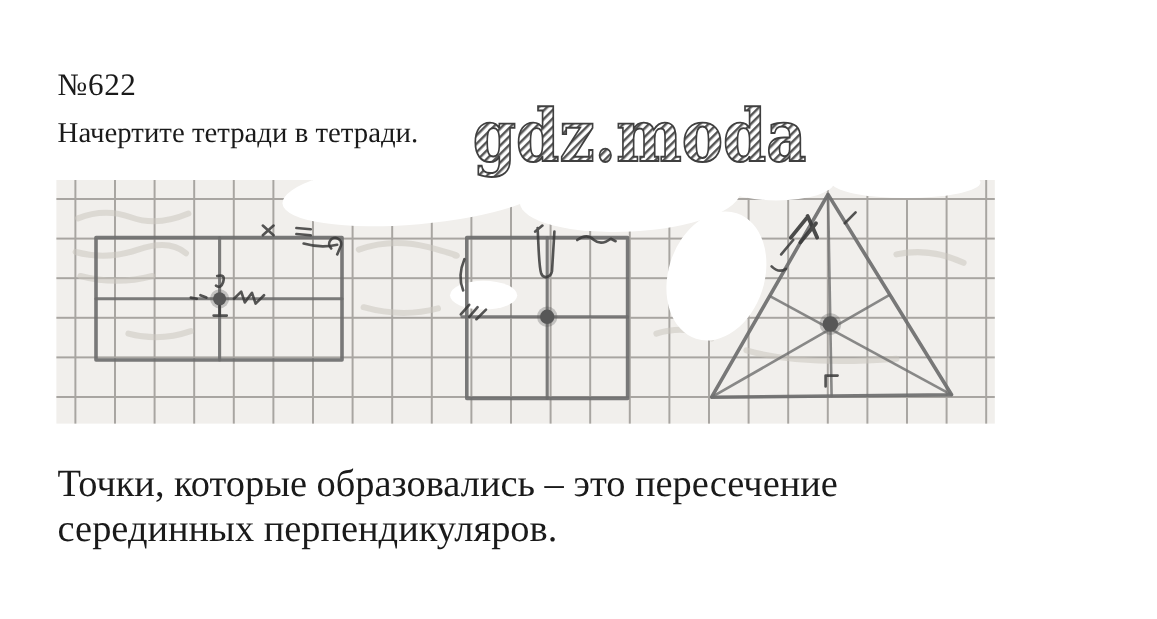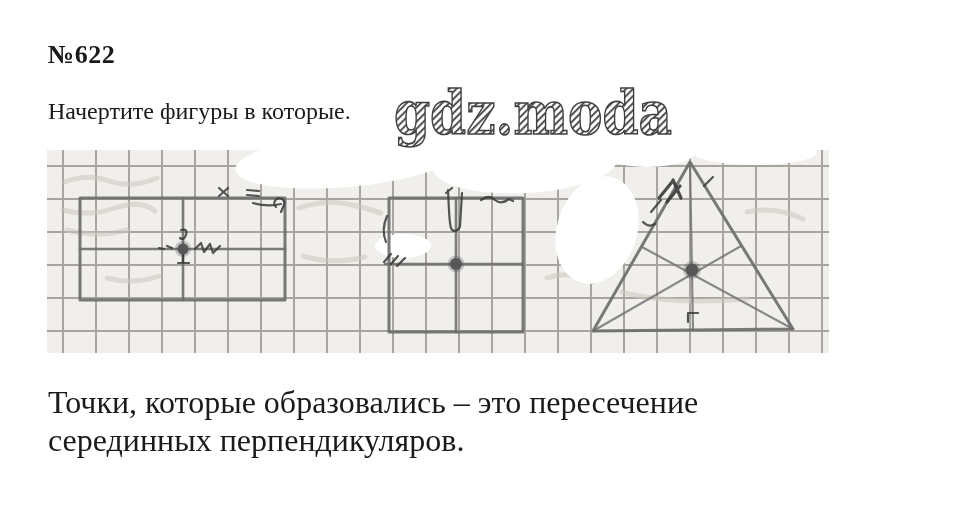--- a/index.html
+++ b/index.html
@@ -16,23 +16,23 @@
   * { margin: 0; padding: 0; box-sizing: border-box; }
   html, body { width: 964px; height: 516px; overflow: hidden; }
   body {
     background: var(--page-bg);
     font-family: "Liberation Serif", serif;
     color: var(--ink);
     position: relative;
   }
   .exercise-number {
     position: absolute;
-    left: 48px; top: 40px;
+    left: 48px; top: 56px;
     font-size: 26px;
-    font-weight: bold;
+    font-weight: normal;
     letter-spacing: 0.5px;
   }
   .instruction-line {
     position: absolute;
     left: 48px; top: 97px;
     font-size: 24px;
     line-height: 28px;
     white-space: nowrap;
   }
   .watermark-svg {
@@ -76,21 +76,21 @@
     width: 748px;
     font-size: 32px;
     line-height: 38px;
   }
 </style>
 </head>
 <body>
 
 <h1 class="exercise-number">№622</h1>
 
-<p class="instruction-line">Начертите фигуры в которые.</p>
+<p class="instruction-line">Начертите тетради в тетради.</p>
 
 <svg class="watermark-svg" viewBox="0 0 292 80">
   <defs>
     <pattern id="hatch" width="5" height="5" patternUnits="userSpaceOnUse" patternTransform="rotate(45)">
       <line class="hatch-line" x1="1" y1="0" x2="1" y2="5"></line>
     </pattern>
   </defs>
   <text x="4" y="58" fill="url(#hatch)" textLength="278" lengthAdjust="spacingAndGlyphs">gdz.moda</text>
 </svg>
 

